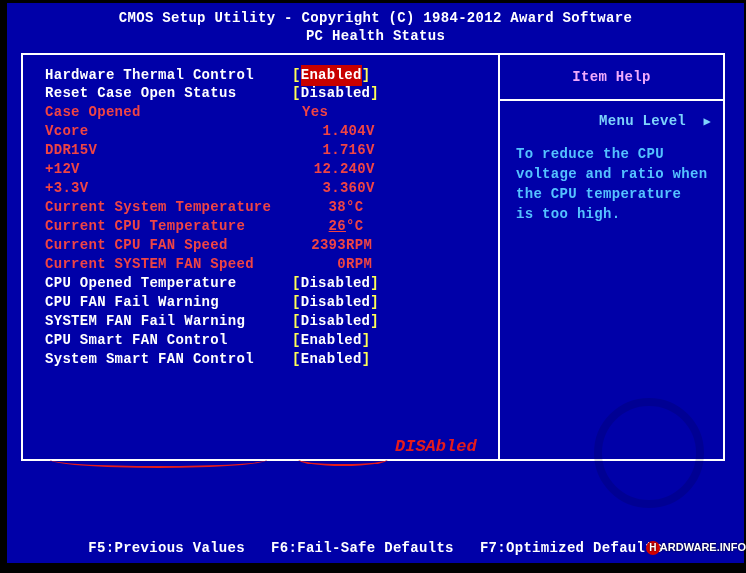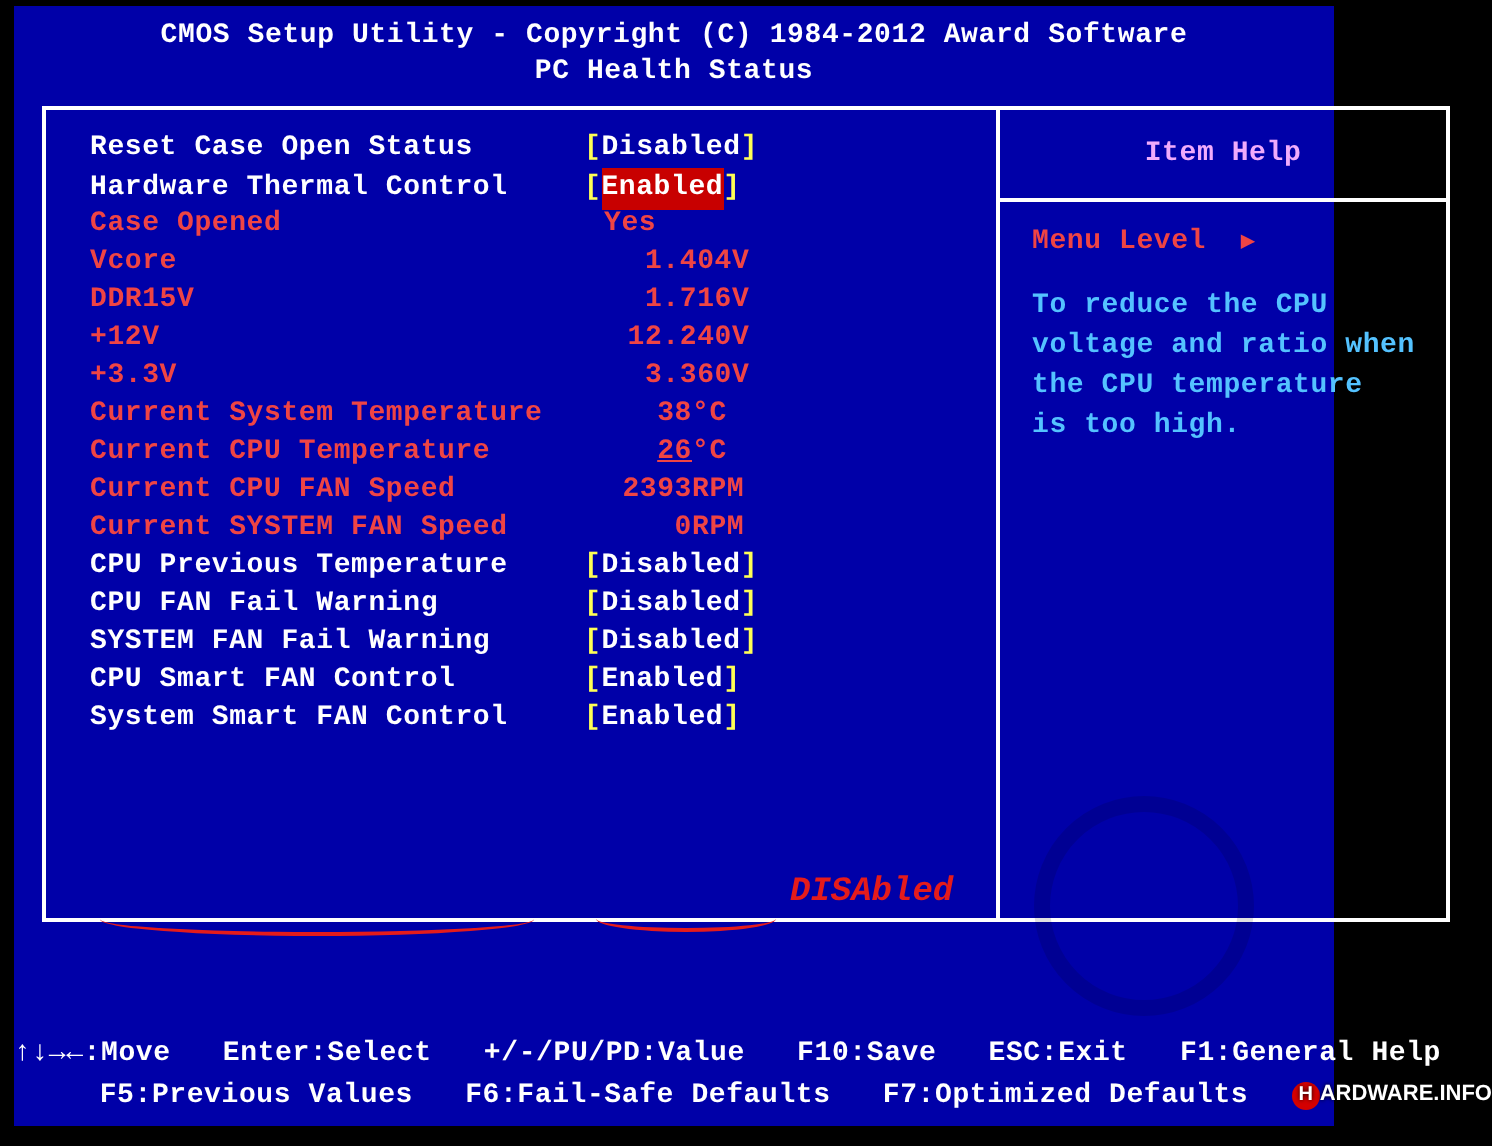--- a/index.html
+++ b/index.html
@@ -10,21 +10,21 @@
     width: 746px;
     height: 573px;
     overflow: hidden;
     font-family: "Courier New", monospace;
     position: relative;
   }
   .bios-screen {
     position: absolute;
     left: 7px;
     top: 3px;
-    width: 660px;
+    width: 737px;
     height: 560px;
     background: #0000a8;
     color: #fff;
     font-size: 14px;
     line-height: 1.0;
     letter-spacing: 0.3px;
   }
   .header {
     text-align: center;
     padding-top: 6px;
@@ -91,23 +91,24 @@
     padding: 0 6px;
     font-weight: bold;
   }
   .item-help-title {
     text-align: center;
     height: 44px;
     line-height: 44px;
     color: #f0abfc;
   }
   .menu-level {
-    color: #ef4444;
+    color: #7dd3fc;
     padding: 12px 6px 6px 10px;
     line-height: 20px;
+    text-align: right;
   }
   .menu-level .tri { font-size: 12px; }
   .help-text {
     color: #54c2ff;
     padding: 6px 6px 6px 10px;
     line-height: 20px;
     white-space: pre-line;
   }
   .footer {
     position: absolute;
@@ -176,52 +177,51 @@
   <div class="header">
     <div class="line1">CMOS Setup Utility - Copyright (C) 1984-2012 Award Software</div>
     <div class="line2">PC Health Status</div>
   </div>
 
   <div class="main-box">
     <div class="vsep"></div>
     <div class="hsep-right"></div>
 
     <div class="left-pane" id="left-pane">
+        <div class="row selected"><span class="label">Hardware Thermal Control</span><span class="val bracketL">[</span><span class="val opt">Enabled</span><span class="val bracketR">]</span></div>
         <div class="row"><span class="label">Reset Case Open Status</span><span class="val bracketL">[</span><span class="val opt">Disabled</span><span class="val bracketR">]</span></div>
-        <div class="row selected"><span class="label">Hardware Thermal Control</span><span class="val bracketL">[</span><span class="val opt">Enabled</span><span class="val bracketR">]</span></div>
         <div class="row info"><span class="label">Case Opened</span><span class="val" style="padding-left: 10px;">Yes</span></div>
         <div class="row info"><span class="label">Vcore</span><span class="val numeric" style="width: 74px;">1.404</span><span class="val unit">V</span></div>
         <div class="row info"><span class="label">DDR15V</span><span class="val numeric" style="width: 74px;">1.716</span><span class="val unit">V</span></div>
         <div class="row info"><span class="label">+12V</span><span class="val numeric" style="width: 74px;">12.240</span><span class="val unit">V</span></div>
         <div class="row info"><span class="label">+3.3V</span><span class="val numeric" style="width: 74px;">3.360</span><span class="val unit">V</span></div>
         <div class="row info"><span class="label">Current System Temperature</span><span class="val numeric" style="width: 54px;">38</span><span class="val unit">°C</span></div>
         <div class="row info"><span class="label">Current CPU Temperature</span><span class="val numeric" style="width: 54px; text-decoration: underline;">26</span><span class="val unit">°C</span></div>
         <div class="row info"><span class="label">Current CPU FAN Speed</span><span class="val numeric" style="width: 54px;">2393</span><span class="val unit"> RPM</span></div>
         <div class="row info"><span class="label">Current SYSTEM FAN Speed</span><span class="val numeric" style="width: 54px;">0</span><span class="val unit"> RPM</span></div>
-        <div class="row"><span class="label">CPU Previous Temperature</span><span class="val bracketL">[</span><span class="val opt">Disabled</span><span class="val bracketR">]</span></div>
+        <div class="row"><span class="label">CPU Opened Temperature</span><span class="val bracketL">[</span><span class="val opt">Disabled</span><span class="val bracketR">]</span></div>
         <div class="row"><span class="label">CPU FAN Fail Warning</span><span class="val bracketL">[</span><span class="val opt">Disabled</span><span class="val bracketR">]</span></div>
         <div class="row"><span class="label">SYSTEM FAN Fail Warning</span><span class="val bracketL">[</span><span class="val opt">Disabled</span><span class="val bracketR">]</span></div>
         <div class="row"><span class="label">CPU Smart FAN Control</span><span class="val bracketL">[</span><span class="val opt">Enabled</span><span class="val bracketR">]</span></div>
         <div class="row"><span class="label">System Smart FAN Control</span><span class="val bracketL">[</span><span class="val opt">Enabled</span><span class="val bracketR">]</span></div>
       </div>
 
     <div class="right-pane">
       <div class="item-help-title">Item Help</div>
       <div class="menu-level">
         <span>Menu Level</span>&nbsp;&nbsp;<span class="tri">▶</span>
       </div>
       <div class="help-text">To reduce the CPU
 voltage and ratio when
 the CPU temperature
 is too high.</div>
     </div>
   </div>
 
   <div class="footer">
-    <div class="fl">↑↓→←:Move   Enter:Select   +/-/PU/PD:Value   F10:Save   ESC:Exit   F1:General Help</div>
     <div class="fl">F5:Previous Values   F6:Fail-Safe Defaults   F7:Optimized Defaults</div>
   </div>
 
   <div class="faint-circle"></div>
 </div>
 
 <div class="annot underline1"></div>
 <div class="annot underline2"></div>
 <div class="annot text">DISAbled</div>
 

